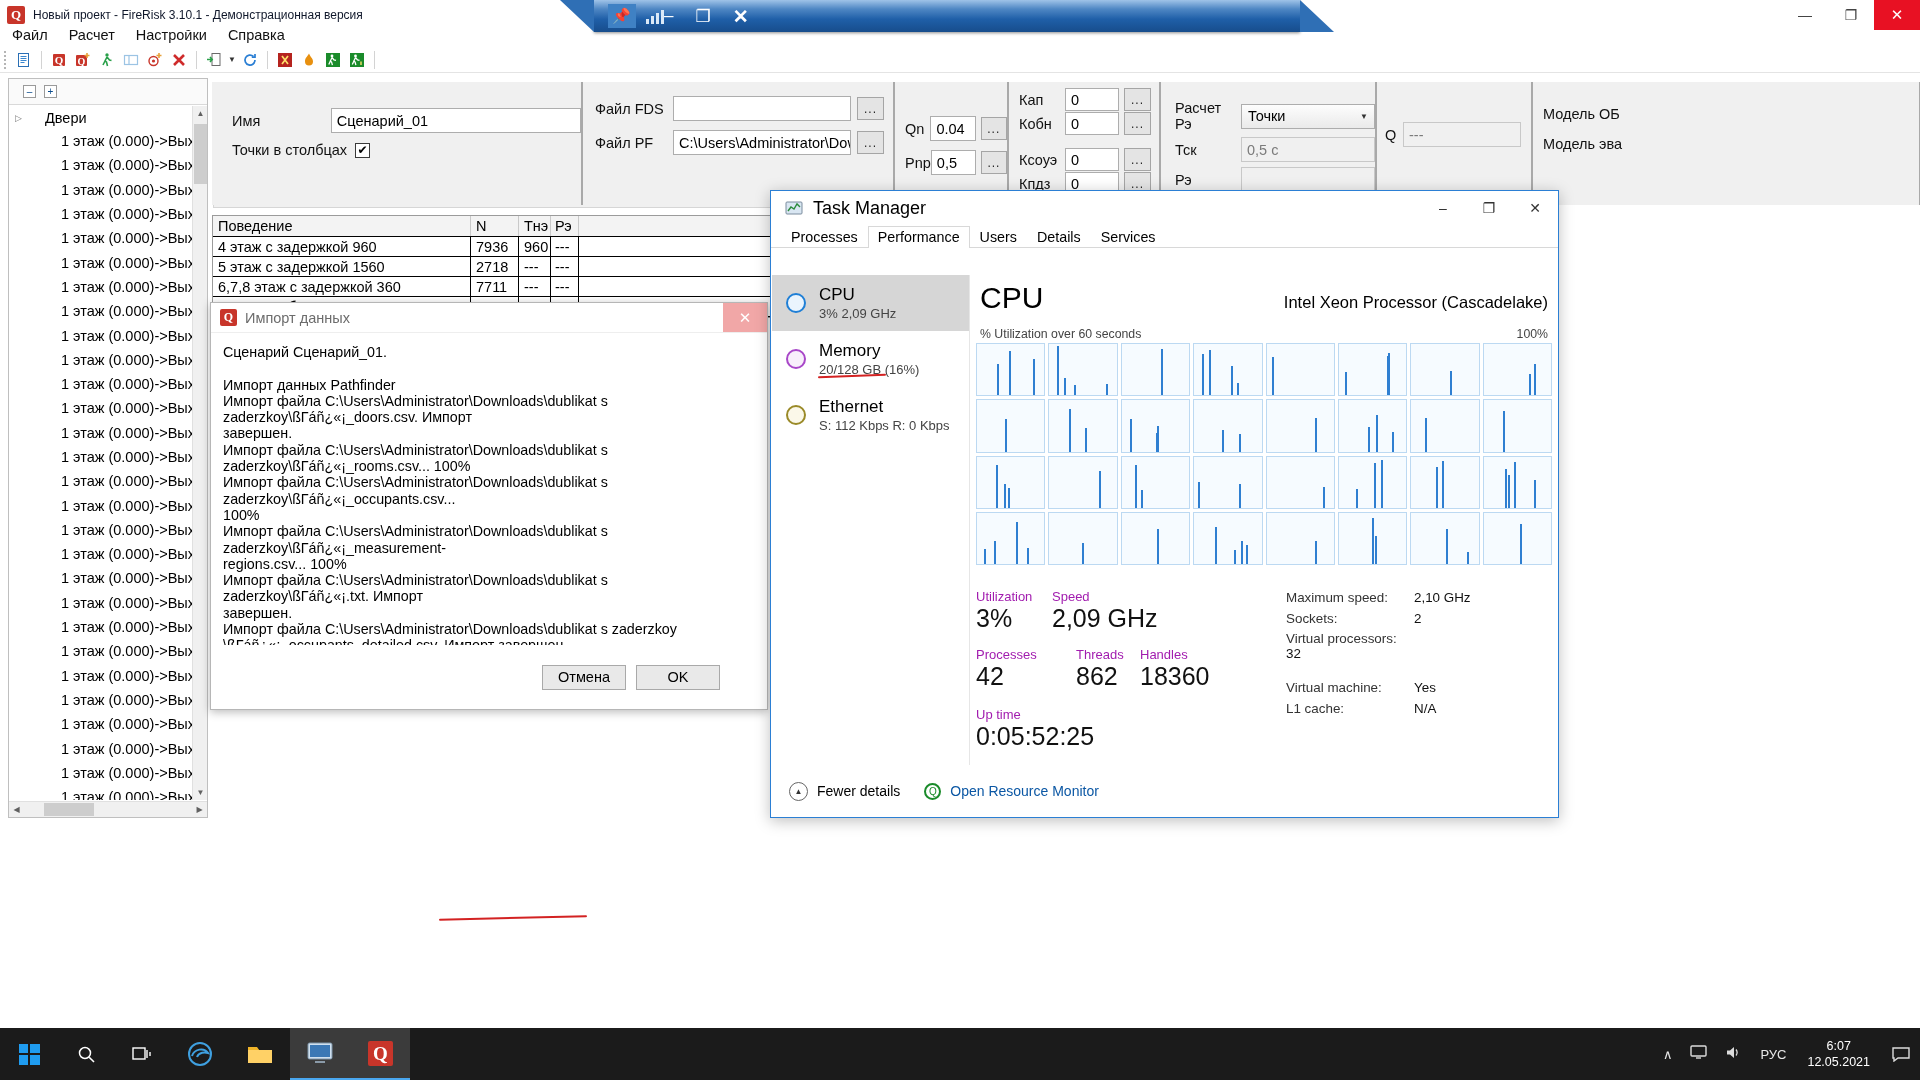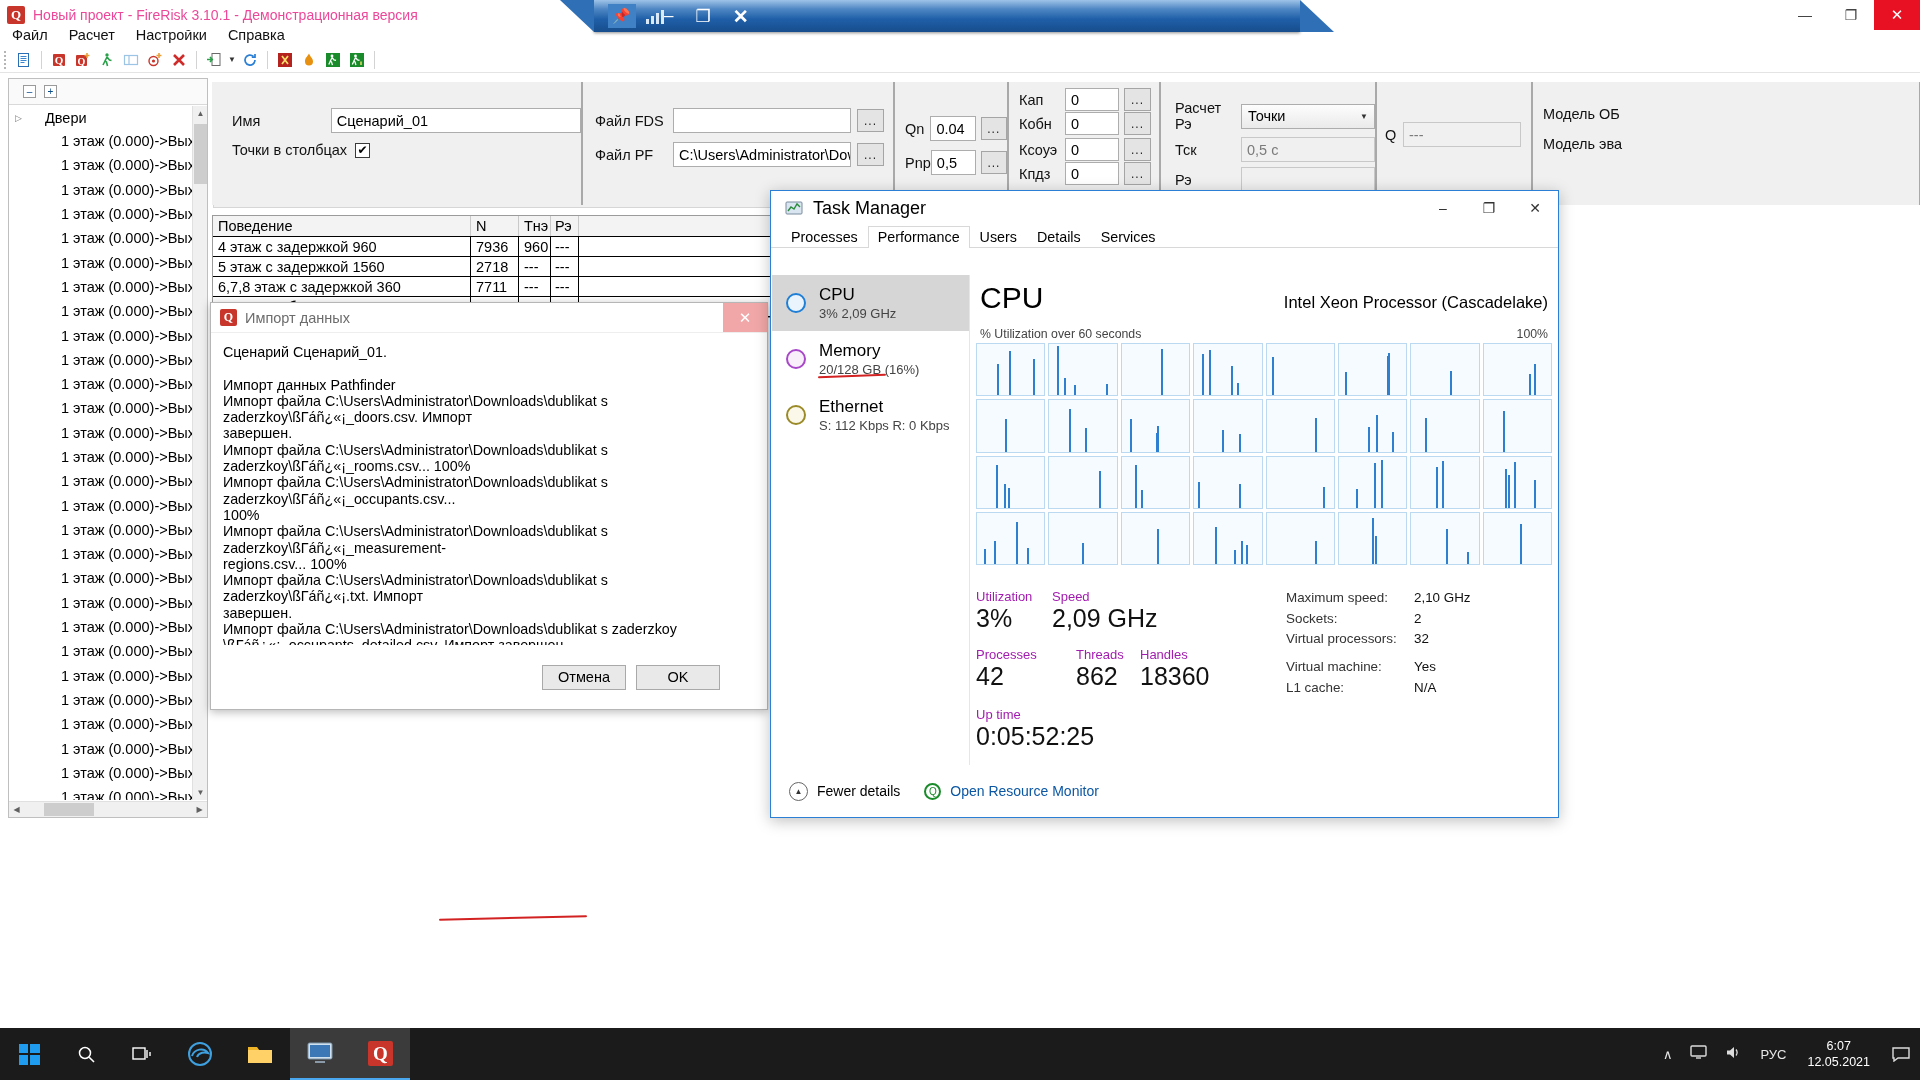--- a/index.html
+++ b/index.html
@@ -36,21 +36,21 @@
   .rdp-close{ font-size:19px !important; font-weight:bold; }
 
   
   #app-title{
     position:absolute; left:0; top:0; width:1920px; height:30px;
     background:#fff; display:flex; align-items:center; z-index:10;
   }
   .app-logo{ width:18px;height:18px;margin:0 8px 0 7px;background:#c8352a;color:#fff;
     font-weight:bold;font-size:13px;display:flex;align-items:center;justify-content:center;
     border-radius:2px;font-family:"Liberation Serif",serif;}
-  .app-title-txt{ color:#ec4899; font-size:14px; }
+  .app-title-txt{ color:#0f172a; font-size:12px; }
   .wbtns{ position:absolute; right:0; top:0; height:30px; display:flex; z-index:12;}
   .wbtn{ width:46px;height:30px;display:flex;align-items:center;justify-content:center;
     font-size:14px;color:#444;}
   .wbtn.close{ background:#e81123; color:#fff; font-size:15px; }
 
   #menubar{
     position:absolute; left:0; top:24px; width:100%; height:22px; z-index:9;
     display:flex; align-items:center; font-size:14.5px; color:#111;
   }
   #menubar div{ padding:2px 9px; margin-left:3px; }
@@ -392,21 +392,21 @@
     <div class="frow">
       <div class="flabel" style="width:100px;">Имя</div>
       <div class="finput" style="width:253px;">Сценарий_01</div>
     </div>
     <div class="frow">
       <div class="flabel">Точки в столбцах</div>
       <div class="fcheck" style="margin-left:8px;">✔</div>
     </div>
   </div>
 
-  <div class="fgroup" style="left:370px;width:312px;padding:26px 0 0 12px;">
+  <div class="fgroup" style="left:370px;width:312px;padding:14px 0 0 12px;">
     <div class="frow">
       <div class="flabel" style="width:78px;">Файл FDS</div>
       <div class="finput" style="width:178px;"></div>
       <div class="fdots" style="margin-left:6px;">...</div>
     </div>
     <div class="frow">
       <div class="flabel" style="width:78px;">Файл PF</div>
       <div class="finput" style="width:178px;">C:\Users\Administrator\Downloads\d</div>
       <div class="fdots" style="margin-left:6px;">...</div>
     </div>
@@ -424,21 +424,21 @@
       <div class="fdots" style="margin-left:5px;">...</div>
     </div>
   </div>
 
   <div class="fgroup" style="left:796px;width:152px;padding:6px 0 0 10px;">
     <div class="frow" style="margin-bottom:1px;">
       <div class="flabel" style="width:46px;">Кап</div>
       <div class="finput" style="width:54px;height:23px;">0</div>
       <div class="fdots" style="margin-left:5px;">...</div>
     </div>
-    <div class="frow" style="margin-bottom:3px;">
+    <div class="frow" style="margin-bottom:13px;">
       <div class="flabel" style="width:46px;">Кобн</div>
       <div class="finput" style="width:54px;height:23px;">0</div>
       <div class="fdots" style="margin-left:5px;">...</div>
     </div>
     <div class="frow" style="margin-bottom:1px;">
       <div class="flabel" style="width:46px;">Ксоуэ</div>
       <div class="finput" style="width:54px;height:23px;">0</div>
       <div class="fdots" style="margin-left:5px;">...</div>
     </div>
     <div class="frow">
@@ -786,21 +786,21 @@
       <div style="flex:1;padding-top:1px;">
         <div id="specrows">
             <div style="display: flex; margin-bottom: 5.5px;">
               <div class="stat-lab2" style="width: 128px;">Maximum speed:</div>
               <div class="stat-val2">2,10 GHz</div>
             </div>
             <div style="display: flex; margin-bottom: 5.5px;">
               <div class="stat-lab2" style="width: 128px;">Sockets:</div>
               <div class="stat-val2">2</div>
             </div>
-            <div style="display: flex; margin-bottom: 13px;">
+            <div style="display: flex; margin-bottom: 19px; flex-direction: column;">
               <div class="stat-lab2" style="width: 128px;">Virtual processors:</div>
               <div class="stat-val2">32</div>
             </div>
             <div style="display: flex; margin-bottom: 5.5px;">
               <div class="stat-lab2" style="width: 128px;">Virtual machine:</div>
               <div class="stat-val2">Yes</div>
             </div>
             <div style="display: flex; margin-bottom: 5.5px;">
               <div class="stat-lab2" style="width: 128px;">L1 cache:</div>
               <div class="stat-val2">N/A</div>

